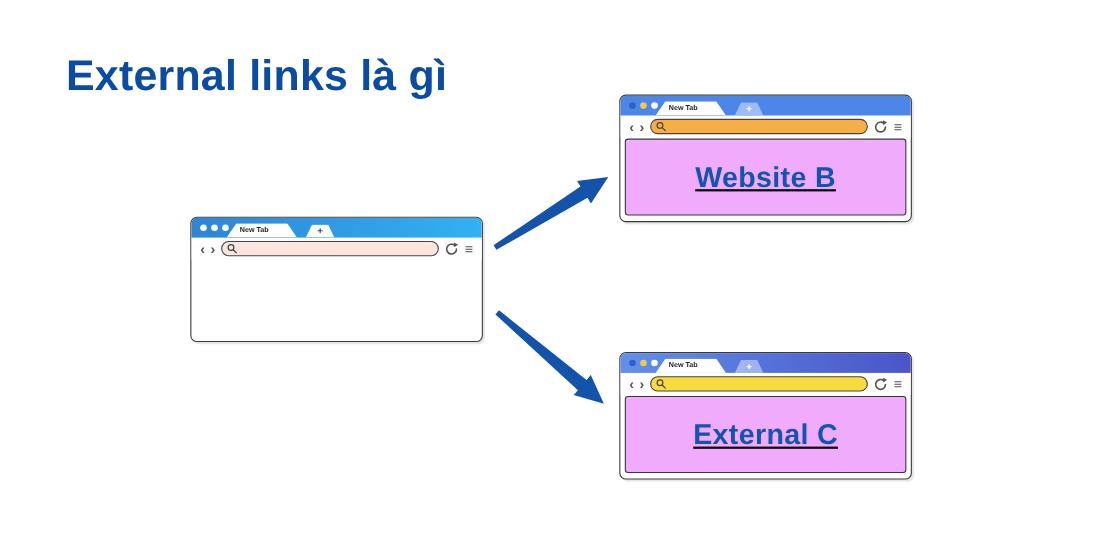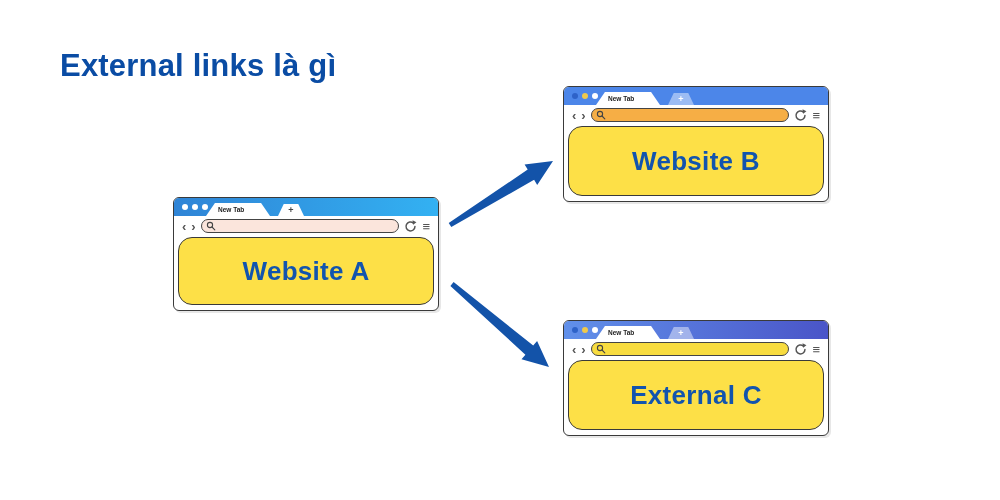--- a/index.html
+++ b/index.html
@@ -1,19 +1,19 @@
 <!DOCTYPE html>
 <html><head>
 <meta charset="utf-8">
 <style>
   html,body{margin:0;padding:0;background:#fff;}
   .canvas{position:relative;width:1000px;height:500px;background:#fff;overflow:hidden;
           font-family:"Liberation Sans",sans-serif;}
 
-  .page-title{position:absolute;left:60px;top:48px;font-size:31px;font-weight:800;
+  .page-title{position:absolute;left:60px;top:48px;font-size:39px;font-weight:800;
               color:#0A4CA4;letter-spacing:0.2px;}
 
   
   .browser-window{position:absolute;display:flex;flex-direction:column;
                   background:#fff;border:1.5px solid #3A3A3A;border-radius:6px;
                   overflow:hidden;box-shadow:2px 2px 0 rgba(120,120,120,0.18);}
   .win-a{left:173px;top:197px;width:264px;height:112px;}
   .win-b{left:563px;top:86px;width:264px;height:114px;}
   .win-c{left:563px;top:320px;width:264px;height:114px;}
 
@@ -47,22 +47,22 @@
   .nav-chevron{font-size:13px;line-height:13px;color:#555;font-weight:bold;
                cursor:default;}
   .url-bar{flex:1;height:12px;border:1.2px solid #444;border-radius:8px;
            display:flex;align-items:center;padding-left:4px;}
   .win-a .url-bar{background:#FBE5DC;}
   .win-b .url-bar{background:#F6AE45;}
   .win-c .url-bar{background:#F8DC3F;}
   .icon-svg{display:block;}
   .menu-glyph{font-size:13px;color:#555;font-weight:bold;line-height:13px;}
 
-  .content{flex:1;margin:1px 4px 5px;border:1.5px solid #3A3A3A;border-radius:14px;
-           background:#fde047;display:flex;align-items:center;justify-content:center;}
+  .content{flex:1;margin:1px 4px 5px;border:1.5px solid #3A3A3A;border-radius:3px;
+           background:#f0abfc;display:flex;align-items:center;justify-content:center;text-decoration:underline;}
   .site-label{font-size:26px;font-weight:800;color:#1254AE;letter-spacing:0.3px;}
 
   .arrow-layer{position:absolute;left:0;top:0;pointer-events:none;}
 </style>
 </head>
 <body>
 
 <div class="canvas">
 
   <div class="page-title">External links là gì</div>
@@ -86,23 +86,20 @@
         <svg class="icon-svg" width="10" height="10" viewBox="0 0 10 10">
           <circle cx="4" cy="4" r="2.6" fill="none" stroke="#444" stroke-width="1.1"></circle>
           <line x1="6" y1="6" x2="8.8" y2="8.8" stroke="#444" stroke-width="1.1" stroke-linecap="round"></line>
         </svg>
       </div>
       <svg class="icon-svg" width="13" height="13" viewBox="0 0 14 14">
         <path d="M11.8 7 A4.8 4.8 0 1 1 10.1 3.3" fill="none" stroke="#555" stroke-width="1.6" stroke-linecap="round"></path>
         <polygon points="9.2,0.4 13.4,2.4 9.8,5.2" fill="#555"></polygon>
       </svg>
       <span class="menu-glyph">≡</span>
-    </div>
-    <div class="content">
-      <span class="site-label">Website A</span>
     </div>
   </div>
 
   <div class="browser-window win-b">
     <div class="window-header">
       <div class="dots">
         <span class="dot dot1"></span>
         <span class="dot dot2"></span>
         <span class="dot dot3"></span>
       </div>

